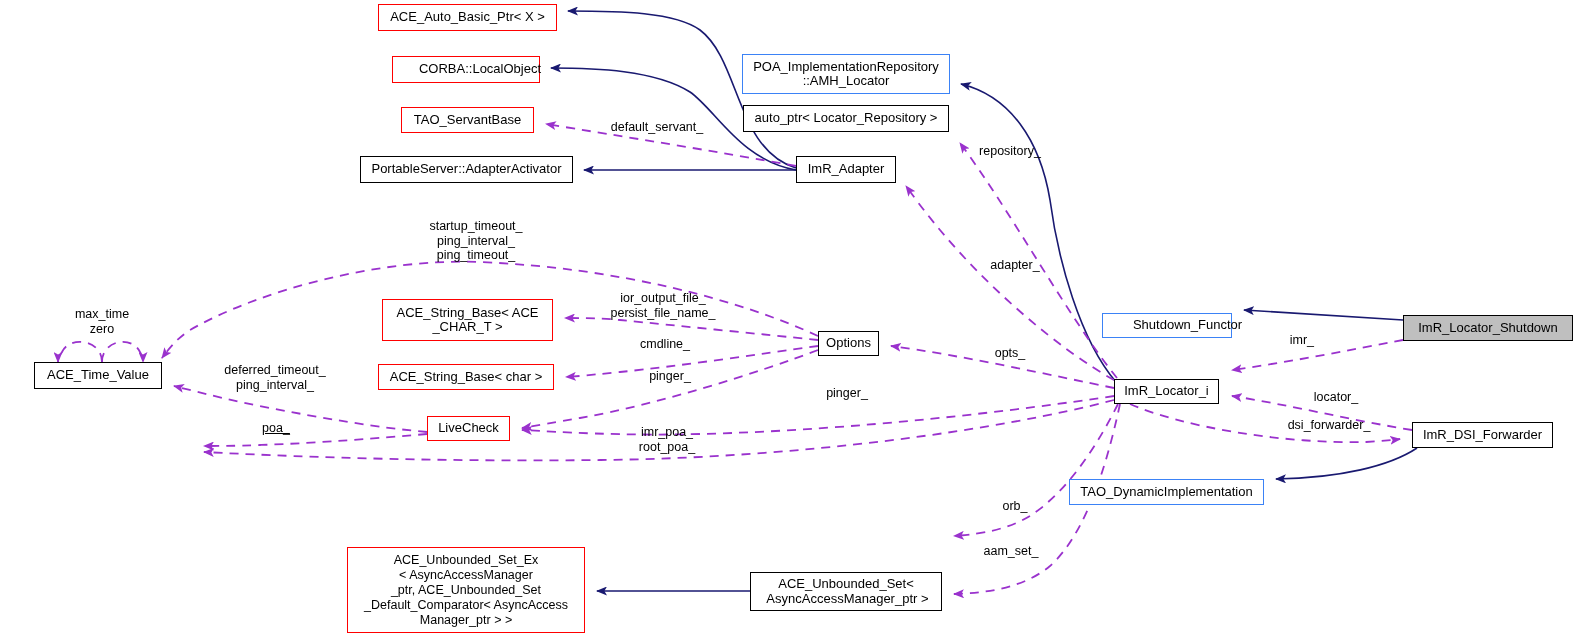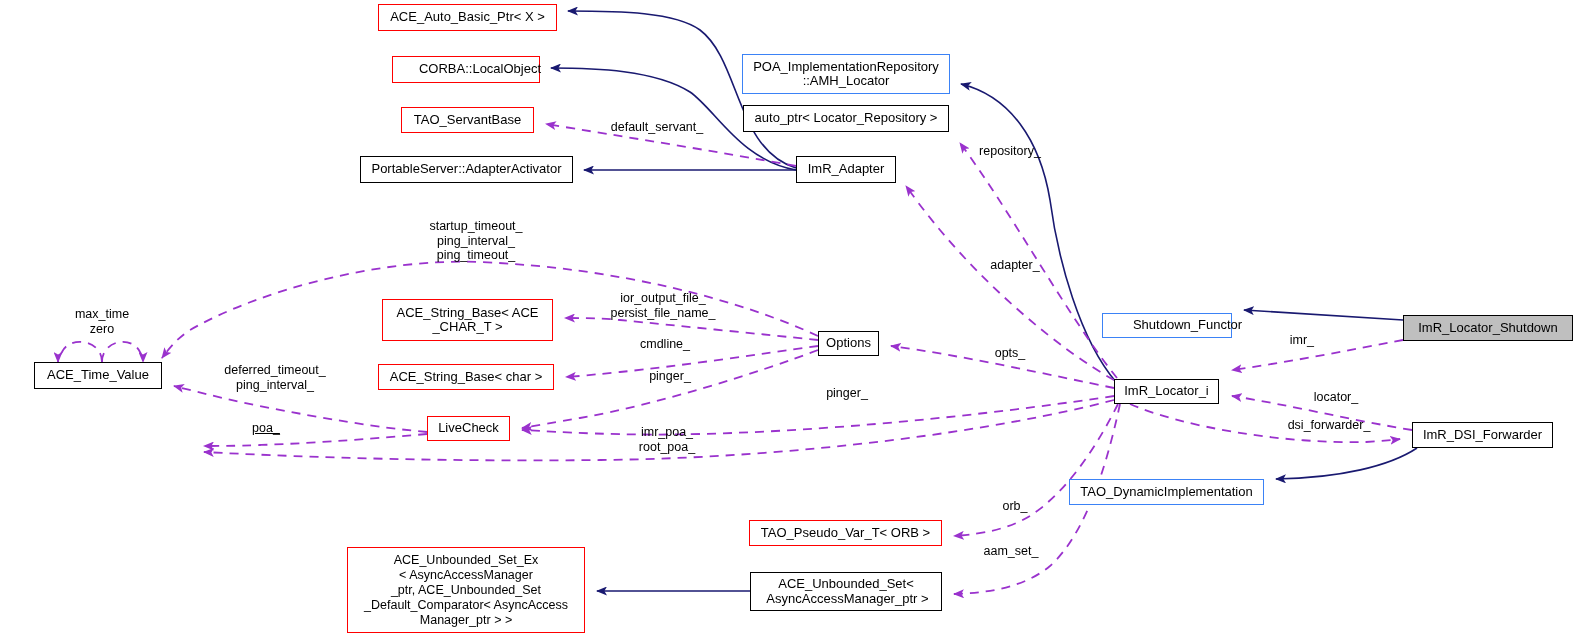--- a/index.html
+++ b/index.html
@@ -118,21 +118,20 @@
   <div class="node n-red" style="left:382px;top:299px;width:171px;height:42px;">ACE_String_Base&lt; ACE
 _CHAR_T &gt;</div>
   <div class="node n-hl" style="left:1403px;top:315px;width:170px;height:26px;">ImR_Locator_Shutdown</div>
   <div class="node n-black" style="left:818px;top:331px;width:61px;height:25px;">Options</div>
   <div class="node n-black" style="left:34px;top:362px;width:128px;height:27px;">ACE_Time_Value</div>
   <div class="node n-red" style="left:378px;top:364px;width:176px;height:26px;">ACE_String_Base&lt; char &gt;</div>
   <div class="node n-black" style="left:1114px;top:379px;width:105px;height:25px;">ImR_Locator_i</div>
   <div class="node n-red" style="left:427px;top:416px;width:83px;height:25px;">LiveCheck</div>
   <div class="node n-black" style="left:1412px;top:422px;width:141px;height:26px;">ImR_DSI_Forwarder</div>
   <div class="node n-gray" style="left:1069px;top:465px;width:195px;height:26px;">TAO_DynamicImplementation</div>
-  <div class="node n-red" style="left:749px;top:520px;width:193px;height:26px;">TAO_Pseudo_Var_T&lt; ORB &gt;</div>
   <div class="node n-black" style="left:750px;top:572px;width:192px;height:39px;">ACE_Unbounded_Set&lt;
  AsyncAccessManager_ptr &gt;</div>
   <div class="node n-red" style="left:347px;top:547px;width:238px;height:86px;font-size:12.5px;line-height:15px;">ACE_Unbounded_Set_Ex
 &lt; AsyncAccessManager
 _ptr, ACE_Unbounded_Set
 _Default_Comparator&lt; AsyncAccess
 Manager_ptr &gt; &gt;</div>
 
   <div class="edge-label" style="left:592px;top:120px;width:130px;">default_servant_</div>
   <div class="edge-label" style="left:967px;top:144px;width:86px;">repository_</div>
@@ -148,17 +147,17 @@
   <div class="edge-label" style="left:630px;top:337px;width:70px;">cmdline_</div>
   <div class="edge-label" style="left:988px;top:346px;width:44px;">opts_</div>
   <div class="edge-label" style="left:207px;top:363px;width:136px;">deferred_timeout_
 ping_interval_</div>
   <div class="edge-label" style="left:640px;top:369px;width:60px;">pinger_</div>
   <div class="edge-label" style="left:817px;top:386px;width:60px;">pinger_</div>
   <div class="edge-label" style="left:1304px;top:390px;width:64px;">locator_</div>
   <div class="edge-label" style="left:1274px;top:418px;width:110px;">dsi_forwarder_</div>
   <div class="edge-label" style="left:629px;top:425px;width:76px;">imr_poa_
 root_poa_</div>
-  <div class="edge-label" style="left:246px;top:421px;width:40px;text-decoration:underline;">poa_</div>
+  <div class="edge-label" style="left:256px;top:421px;width:40px;text-decoration:underline;">poa_</div>
   <div class="edge-label" style="left:997px;top:499px;width:36px;">orb_</div>
   <div class="edge-label" style="left:974px;top:544px;width:74px;">aam_set_</div>
 
 </div>
 
 </body></html>

